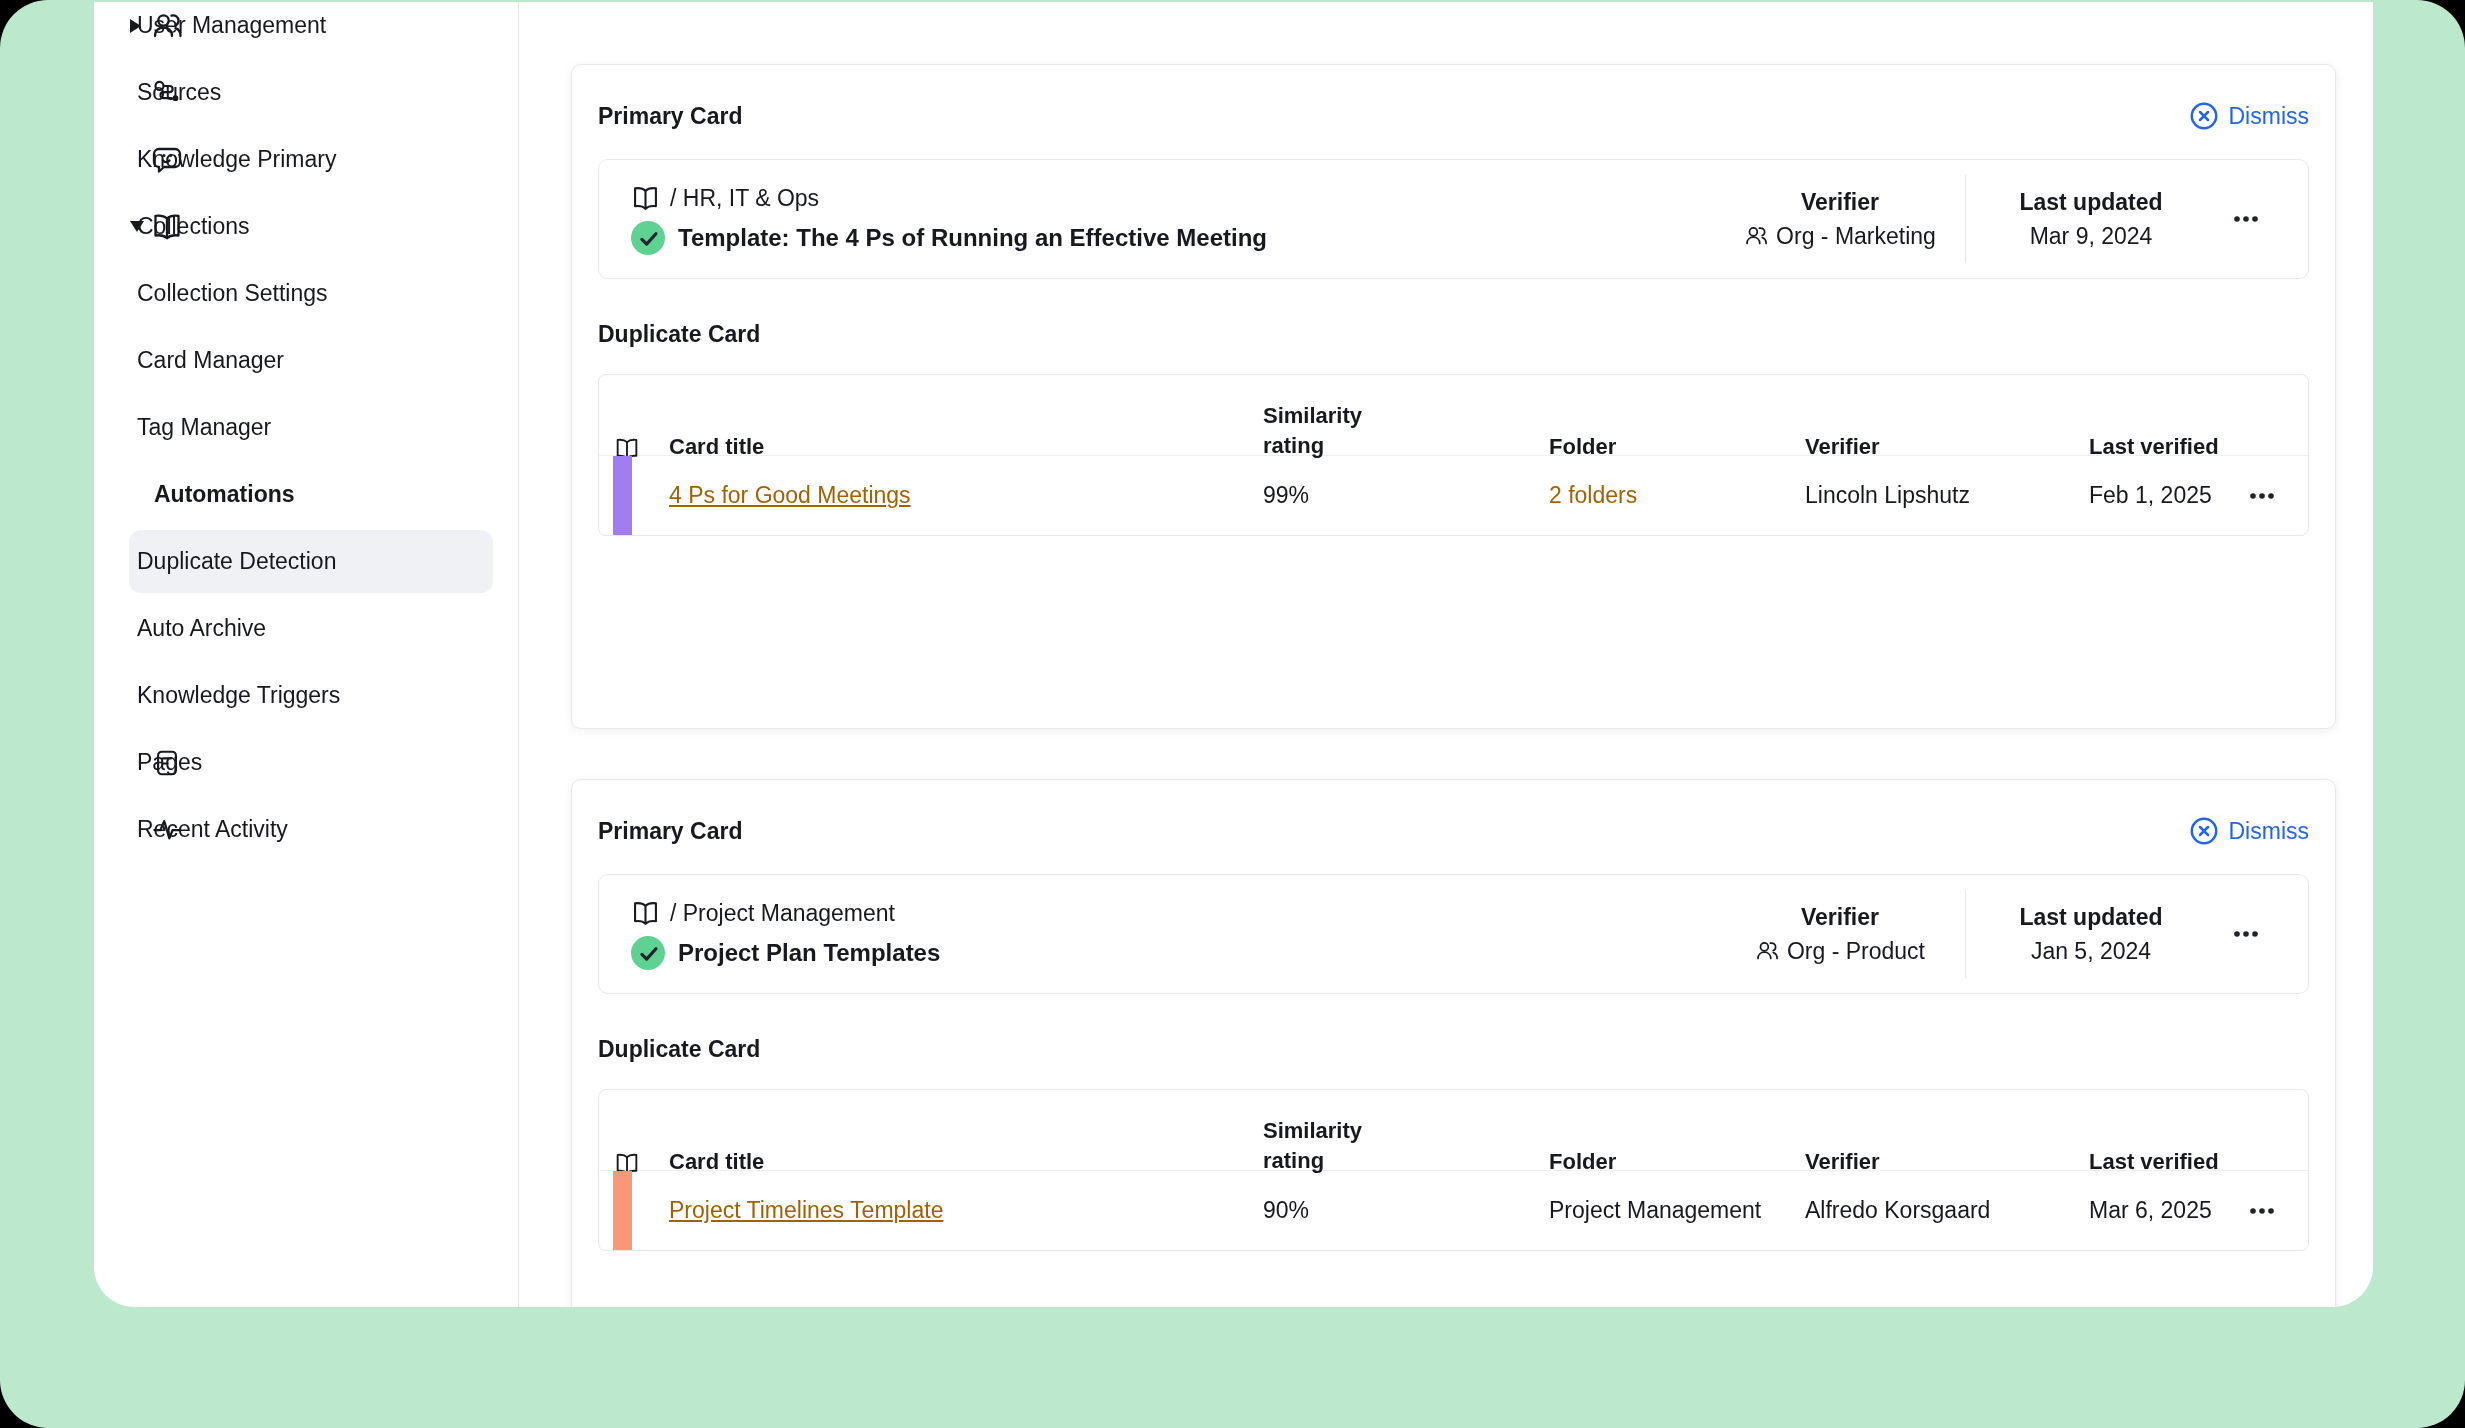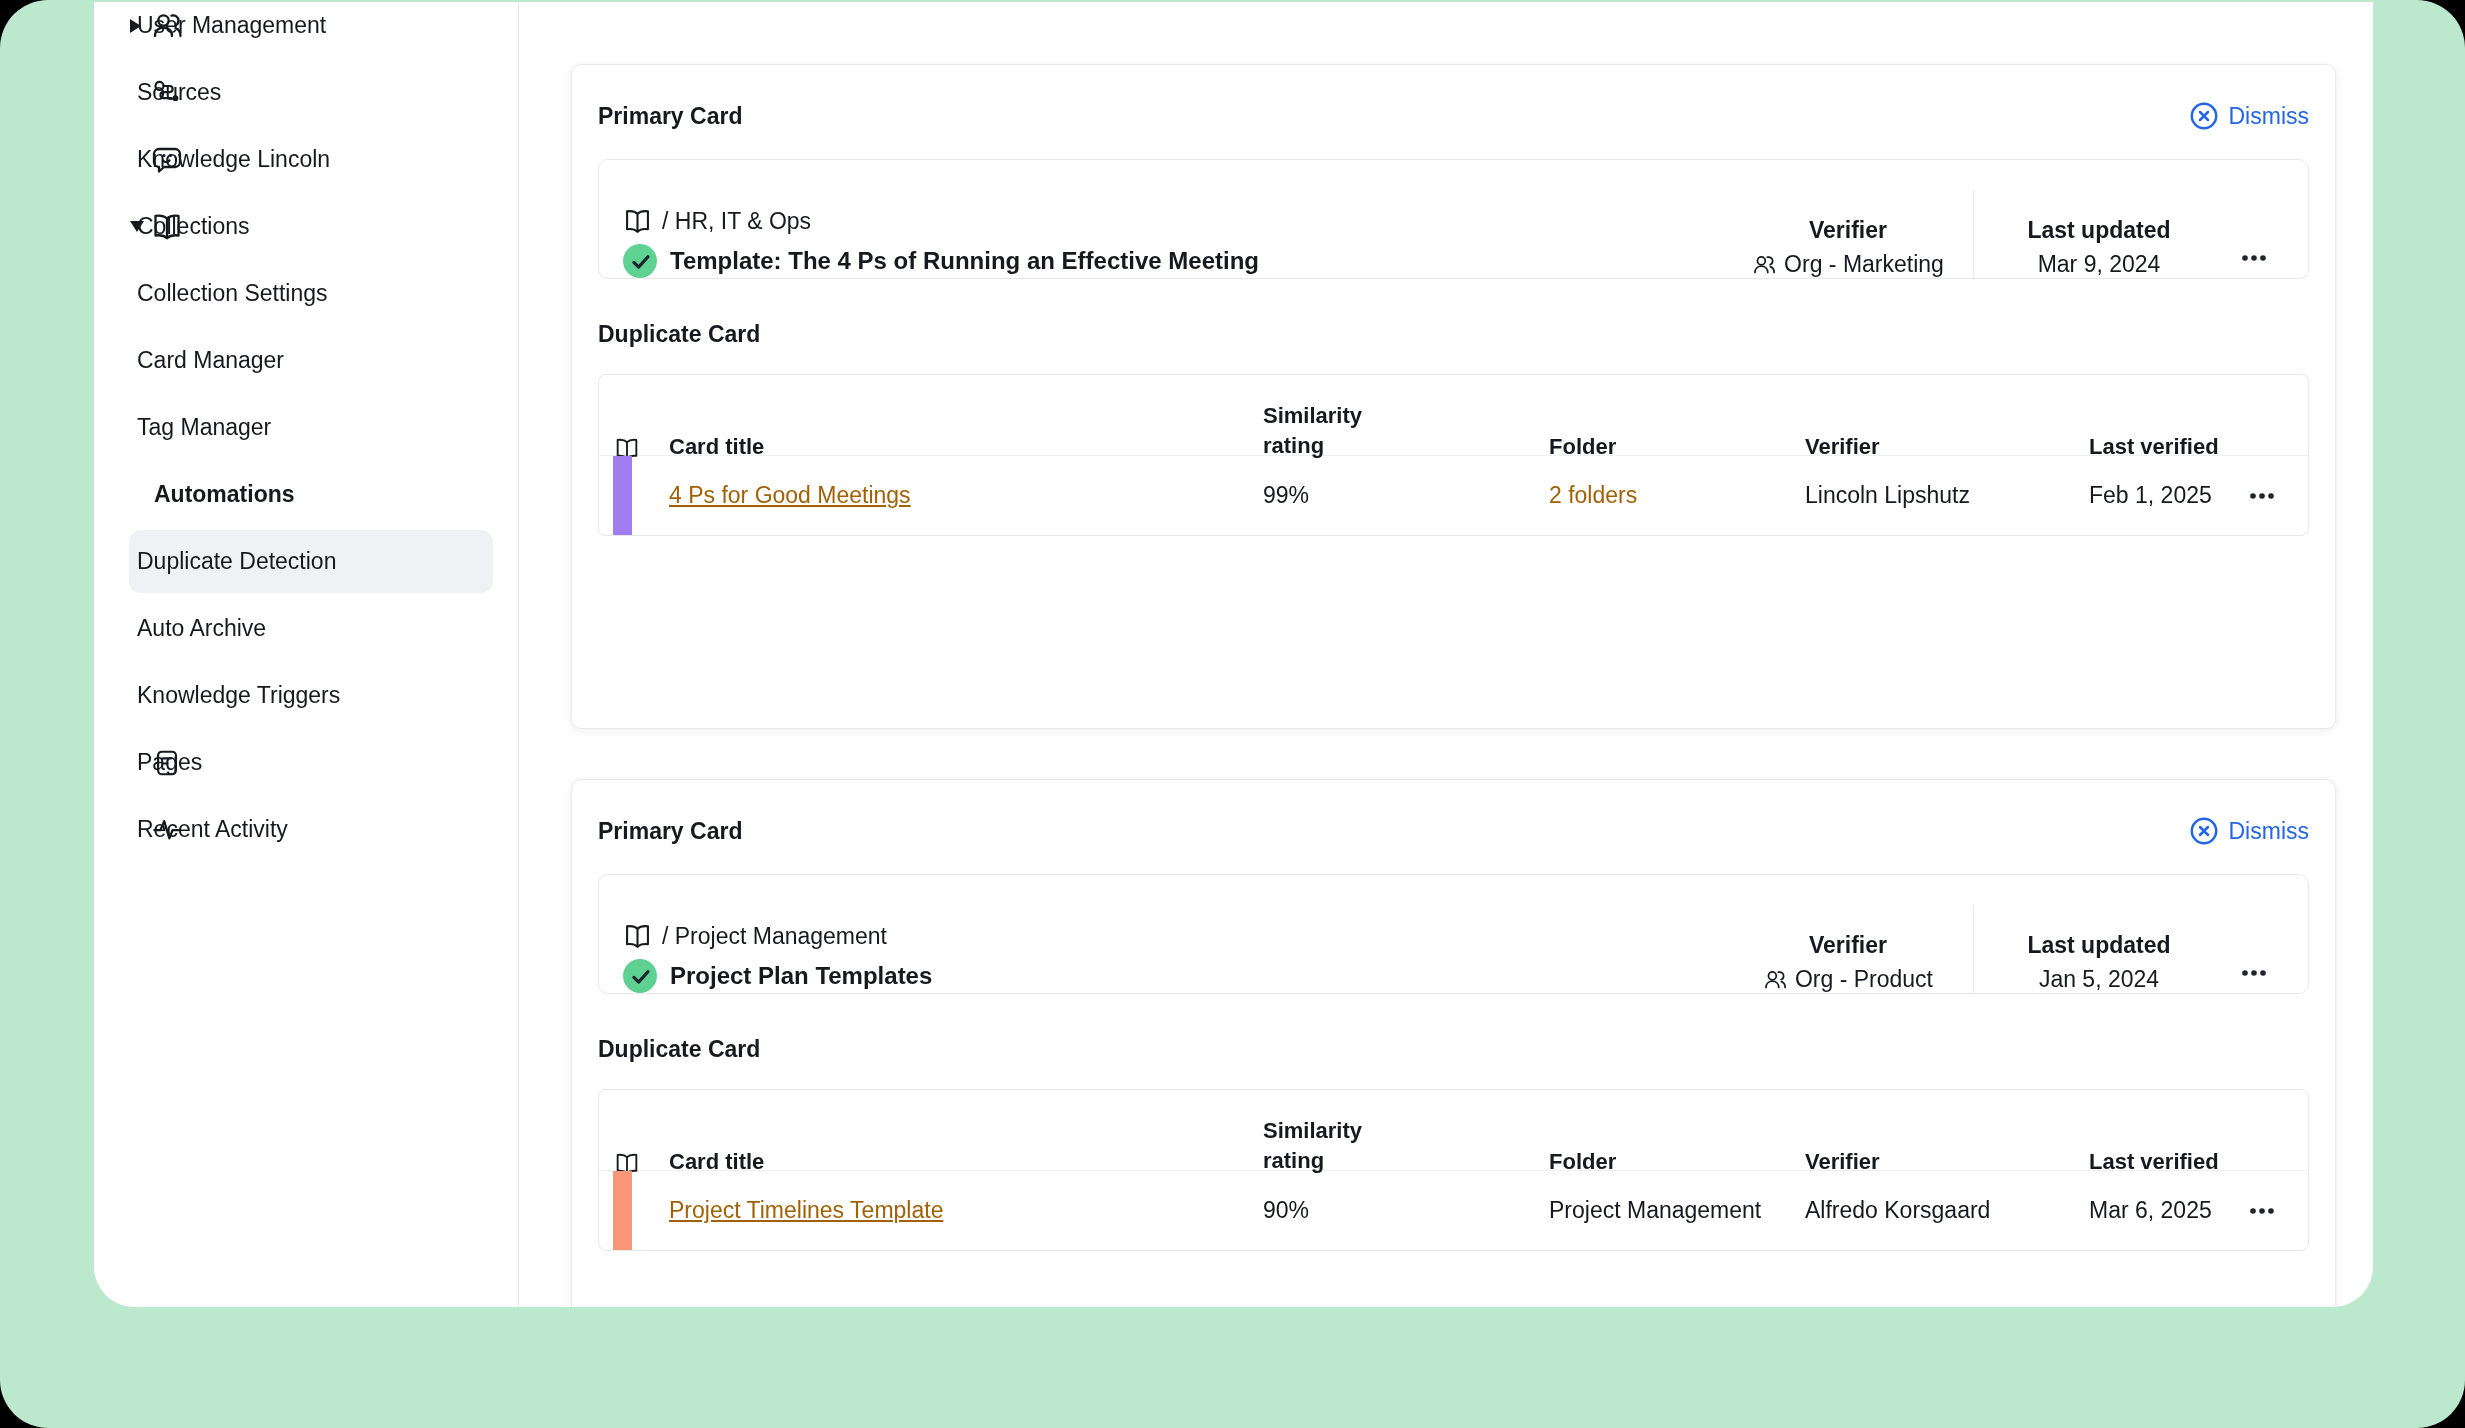--- a/index.html
+++ b/index.html
@@ -18,21 +18,21 @@
   .nav-label{margin-left:43px;font-size:23px;position:relative;z-index:1;white-space:nowrap;}
   .nav-row.section .nav-label{margin-left:60px;font-weight:700;}
   
   .content{flex:1;padding:0 37px 0 52px;box-sizing:border-box;}
   .card{background:#fff;border:1px solid #e8e9ec;border-radius:10px;box-shadow:0 2px 10px rgba(25,35,50,.07);padding:36px 26px 0;box-sizing:border-box;height:665px;}
   .card.first{margin-top:62px;}
   .card.second{margin-top:50px;}
   .card-head{display:flex;align-items:center;justify-content:space-between;height:30px;margin-bottom:28px;}
   .bold-label{font-weight:700;font-size:23px;}
   .dismiss{display:flex;align-items:center;gap:10px;color:#2465e6;font-weight:400;font-size:23px;cursor:pointer;}
-  .primary-box{border:1px solid #e7e8ea;border-radius:10px;height:118px;display:flex;align-items:flex-end;padding:0 24px;}
+  .primary-box{border:1px solid #e7e8ea;border-radius:10px;height:118px;display:flex;align-items:center;padding:0 32px;}
   .pb-left{display:flex;flex-direction:column;gap:8px;flex:1;min-width:0;}
   .pb-crumb{display:flex;align-items:center;gap:10px;font-size:23px;}
   .pb-title{display:flex;align-items:center;gap:13px;font-size:24px;font-weight:700;}
   .check-badge{width:34px;height:34px;min-width:34px;border-radius:50%;background:#5fd192;display:flex;align-items:center;justify-content:center;}
   .pb-col{width:250px;text-align:center;display:flex;flex-direction:column;gap:7px;font-size:23px;}
   .pb-col .h{font-weight:700;}
   .pb-val{display:flex;align-items:center;justify-content:center;gap:8px;}
   .pb-vr{width:1px;height:88px;background:#e7e8ea;}
   .pb-menu{width:60px;display:flex;justify-content:center;}
   .dup-label{font-weight:700;font-size:23px;margin:42px 0 26px;}
@@ -119,21 +119,21 @@
               </svg>
             </span>
           <span class="nav-label">Sources</span>
         </div>
         <div class="nav-row">
           <span class="nav-icon ic">
               <svg width="32" height="32" viewBox="0 0 32 32">
                 <use href="#ic-agent"></use>
               </svg>
             </span>
-          <span class="nav-label">Knowledge Lincoln</span>
+          <span class="nav-label">Knowledge Primary</span>
         </div>
         <div class="nav-row">
           <span class="caret down"></span>
           <span class="nav-icon ic">
               <svg width="32" height="32" viewBox="0 0 32 32">
                 <use href="#ic-book"></use>
               </svg>
             </span>
           <span class="nav-label">Collections</span>
         </div>

